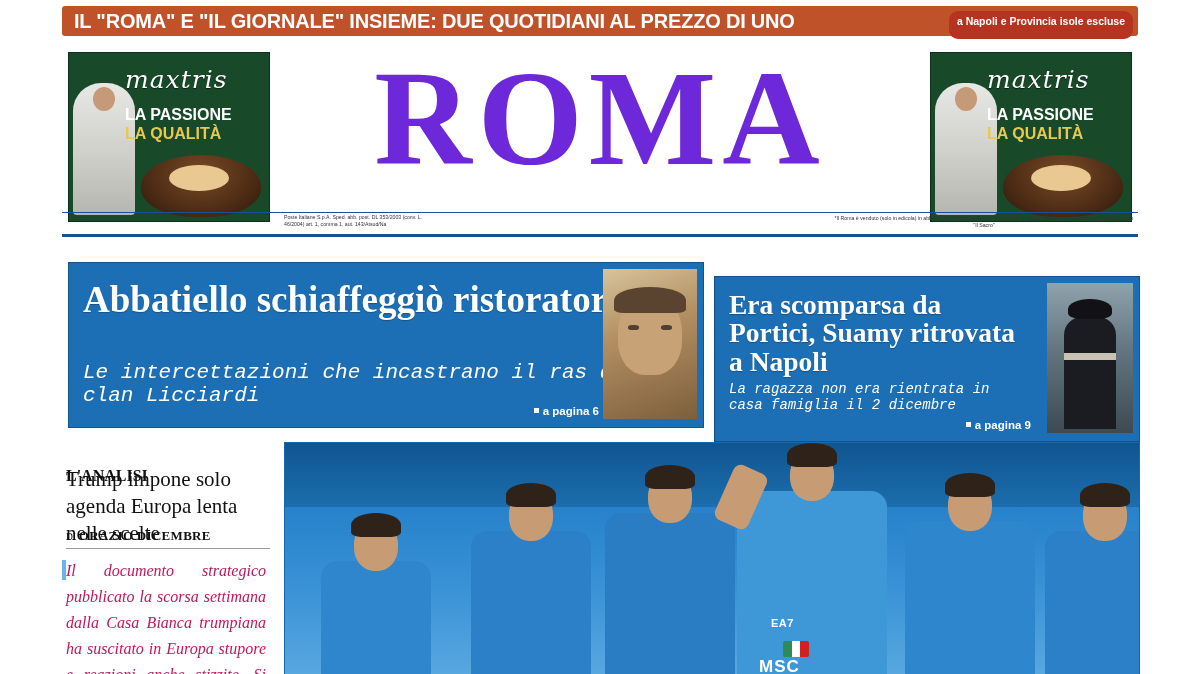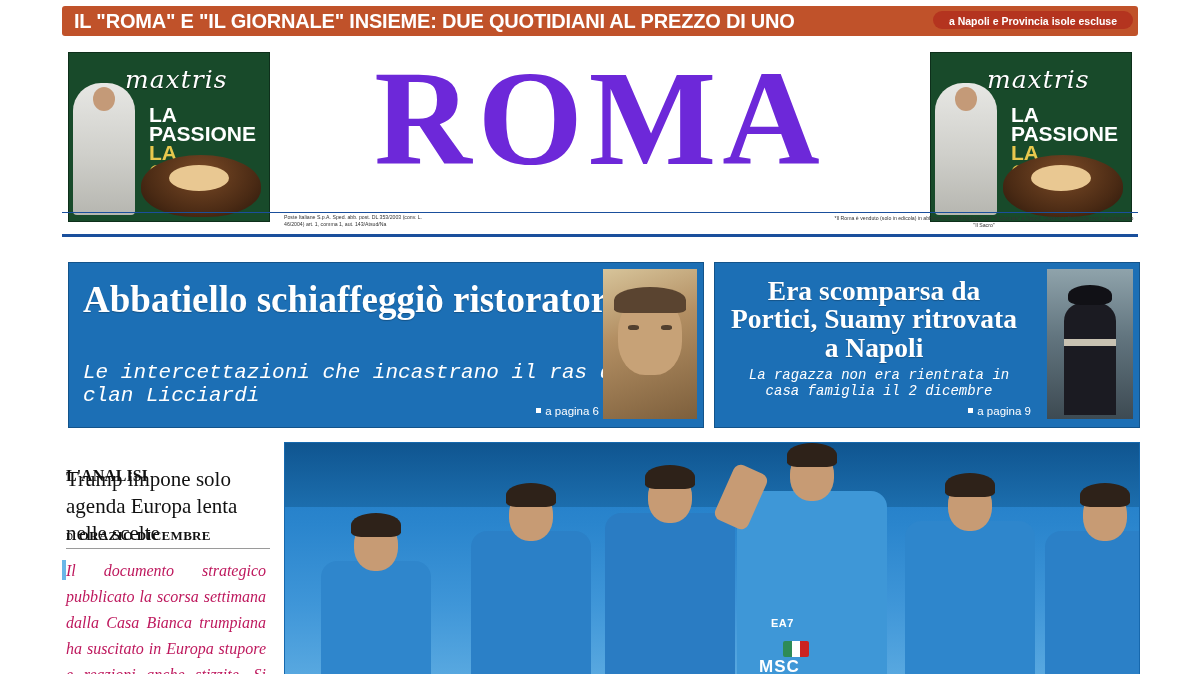--- a/index.html
+++ b/index.html
@@ -49,23 +49,23 @@
     font-weight: bold;
     font-size: 20px;
     letter-spacing: -0.2px;
     font-family: "Liberation Sans", sans-serif;
     white-space: nowrap;
   }
   .promo-badge {
     position: absolute;
     right: 5px;
     top: 5px;
-    height: 18px;
+    height: 28px;
     line-height: 20px;
-    padding: 0 16px;
+    padding: 0 8px;
     background: #b4341f;
     color: #ffffff;
     font-size: 10.5px;
     font-weight: bold;
     border-radius: 9px;
     white-space: nowrap;
   }
 
   
   .masthead {
@@ -94,24 +94,24 @@
     top: 12px;
     color: #ffffff;
     font-family: "DejaVu Serif", serif;
     font-style: italic;
     font-size: 25px;
     letter-spacing: 1px;
     text-shadow: 0 1px 1px rgba(0,0,0,.6);
   }
   .ad-tagline {
     position: absolute;
-    left: 80px;
+    left: 56px;
     top: 52px;
     color: #ffffff;
-    font-size: 21px;
+    font-size: 16px;
     font-weight: bold;
     line-height: 19px;
     font-family: "Liberation Sans", sans-serif;
     text-transform: uppercase;
   }
   .ad-tagline .hl { color: #e8c84e; }
   .ad-person {
     position: absolute;
     left: 4px;
     top: 30px;
@@ -237,21 +237,21 @@
   }
 
   
   .box {
     position: absolute;
     background: #1c6fb5;
     border: 1px solid #13538a;
     overflow: hidden;
   }
   .box-a { left: 68px; top: 262px; width: 634px; height: 164px; }
-  .box-b { left: 714px; top: 262px; width: 424px; height: 164px; text-align: center; }
+  .box-b { left: 714px; top: 276px; width: 424px; height: 164px; }
 
   .hl-title {
     position: absolute;
     color: #ffffff;
     font-family: "Liberation Serif", serif;
     font-weight: bold;
     line-height: 1.03;
     text-shadow: 0 1px 1px rgba(0,0,0,.25);
   }
   .box-a .hl-title { left: 14px; top: 18px; width: 560px; font-size: 37px; }
@@ -263,21 +263,21 @@
     font-family: Liberation Mono, monospace;
     font-style: italic;
   }
   .box-a .hl-sub { left: 14px; top: 98px; width: 570px; font-size: 21px; }
   .box-b .hl-sub { left: 14px; top: 104px; width: 300px; font-size: 14px; }
 
   .pagelink {
     position: absolute;
     color: #ffffff;
     font-size: 11.5px;
-    font-weight: normal;
+    font-weight: bold;
     font-family: "Liberation Sans", sans-serif;
   }
   .box-a .pagelink { right: 104px; bottom: 10px; }
   .box-b .pagelink { right: 108px; bottom: 10px; }
   .pagelink .sq {
     display: inline-block;
     width: 5px; height: 5px;
     background: #ffffff;
     margin-right: 4px;
     vertical-align: 2px;

